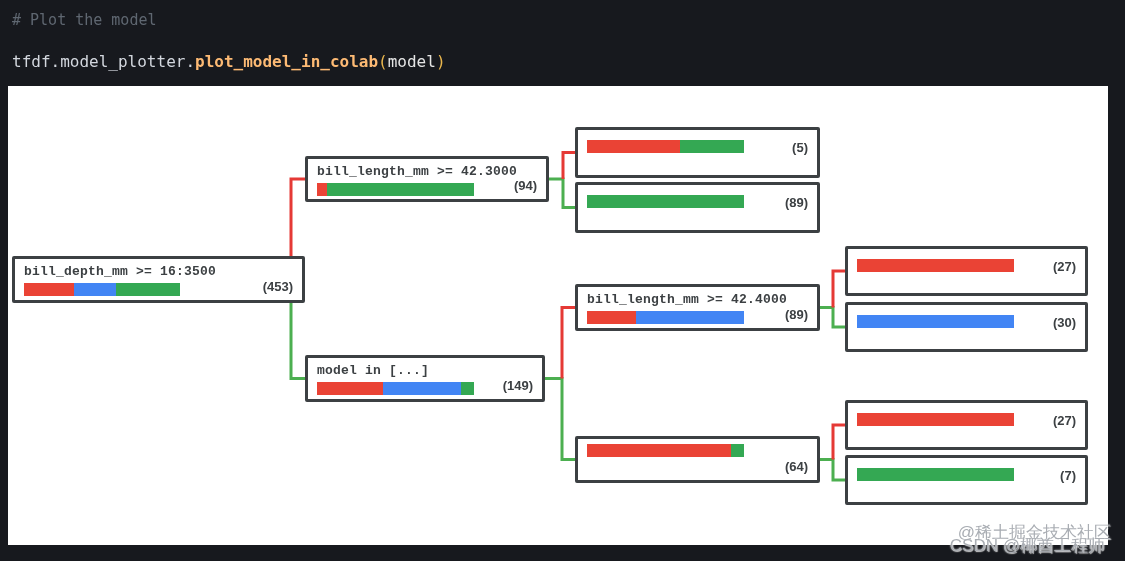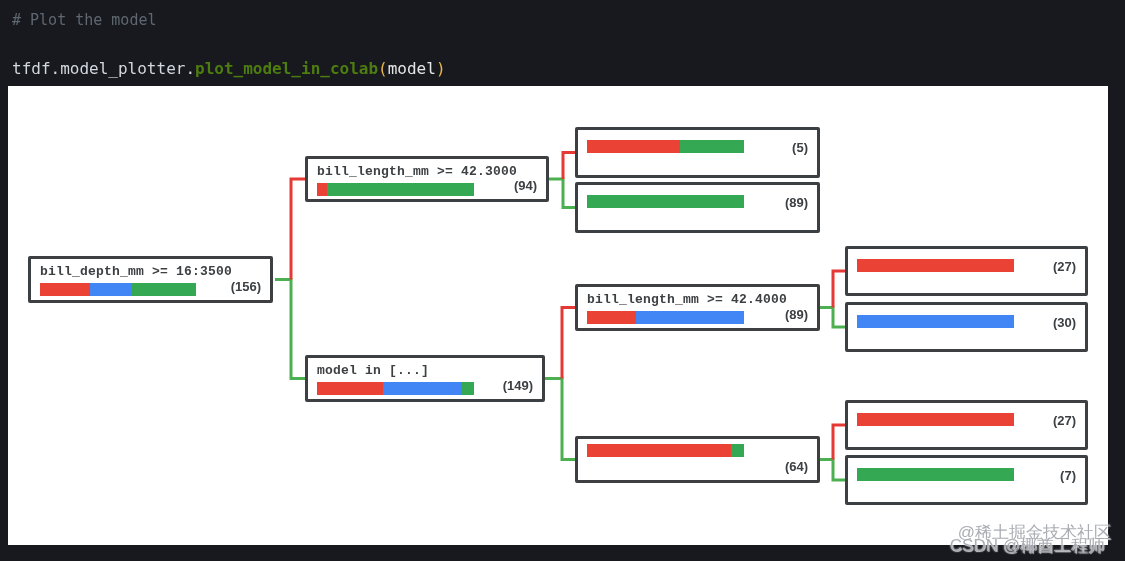--- a/index.html
+++ b/index.html
@@ -9,23 +9,23 @@
     font-family:"Liberation Sans", sans-serif;
   }
   
   .code-area{
     position:absolute;left:0;top:0;width:1125px;height:86px;
     background:#17191e;
     font-family:"DejaVu Sans Mono", monospace;
     box-sizing:border-box;padding:9px 0 0 12px;
   }
   .code-line{font-size:16px;line-height:22px;white-space:pre;}
-  .code-line.comment{font-size:15px;color:#5f6771;margin-bottom:27px;}
+  .code-line.comment{font-size:15px;color:#5f6771;margin-bottom:20px;}
   .tok-plain{color:#d3d7de;text-align:center;}
-  .tok-fn{color:#4d7c0f;font-weight:bold;}
+  .tok-fn{color:#fdba74;font-weight:bold;}
   .tok-paren{color:#e9b64d;}
   .tok-arg{color:#e5e5e5;}
   
   .panel{
     position:absolute;left:8px;top:86px;width:1100px;height:459px;
     background:#ffffff;
   }
   .panel svg{position:absolute;left:0;top:0;}
   
   .node{
@@ -74,28 +74,28 @@
       <polyline points="541,93 555,93 555,121.5 567,121.5" fill="none" stroke="#4caf50" stroke-width="3"></polyline>
       <polyline points="555,93 555,66.5 567,66.5" fill="none" stroke="#e53935" stroke-width="3"></polyline>
       <polyline points="537,292.5 554,292.5 554,373.5 567,373.5" fill="none" stroke="#4caf50" stroke-width="3"></polyline>
       <polyline points="554,292.5 554,221.5 567,221.5" fill="none" stroke="#e53935" stroke-width="3"></polyline>
       <polyline points="812,221.5 825,221.5 825,241 837,241" fill="none" stroke="#4caf50" stroke-width="3"></polyline>
       <polyline points="825,221.5 825,185 837,185" fill="none" stroke="#e53935" stroke-width="3"></polyline>
       <polyline points="812,373.5 825,373.5 825,394 837,394" fill="none" stroke="#4caf50" stroke-width="3"></polyline>
       <polyline points="825,373.5 825,339 837,339" fill="none" stroke="#e53935" stroke-width="3"></polyline>
     </svg>
   <div id="tree-nodes">
-      <div class="node cond" style="left: 20px; top: 170px; width: 245px; height: 47px;">
+      <div class="node cond" style="left: 4px; top: 170px; width: 293px; height: 47px;">
         <div class="node-label">bill_depth_mm &gt;= 16:3500</div>
         <div class="bar">
           <div class="bar-seg" style="width: 50px; background: rgb(234, 67, 53);"></div>
           <div class="bar-seg" style="width: 42px; background: rgb(66, 133, 244);"></div>
           <div class="bar-seg" style="width: 64px; background: rgb(52, 168, 83);"></div>
         </div>
-        <div class="node-count">(156)</div>
+        <div class="node-count">(453)</div>
       </div>
       <div class="node cond" style="left: 297px; top: 70px; width: 244px; height: 46px;">
         <div class="node-label">bill_length_mm &gt;= 42.3000</div>
         <div class="bar">
           <div class="bar-seg" style="width: 10px; background: rgb(234, 67, 53);"></div>
           <div class="bar-seg" style="width: 147px; background: rgb(52, 168, 83);"></div>
         </div>
         <div class="node-count">(94)</div>
       </div>
       <div class="node leaf" style="left: 567px; top: 41px; width: 245px; height: 51px;">

